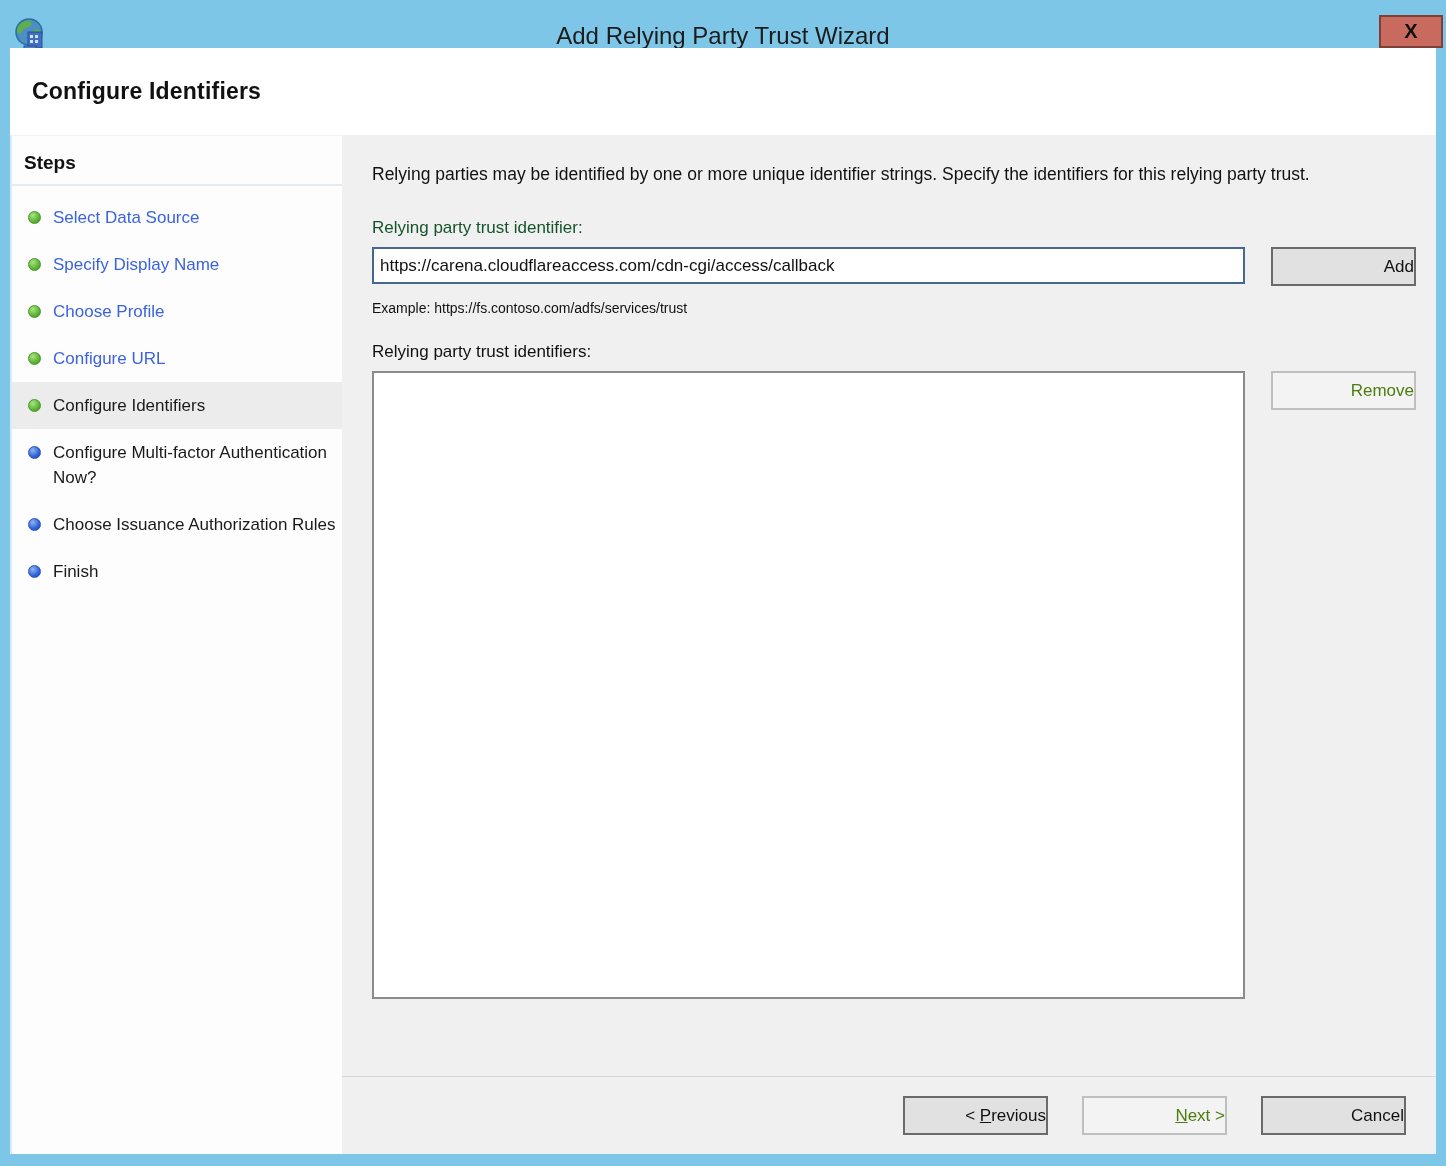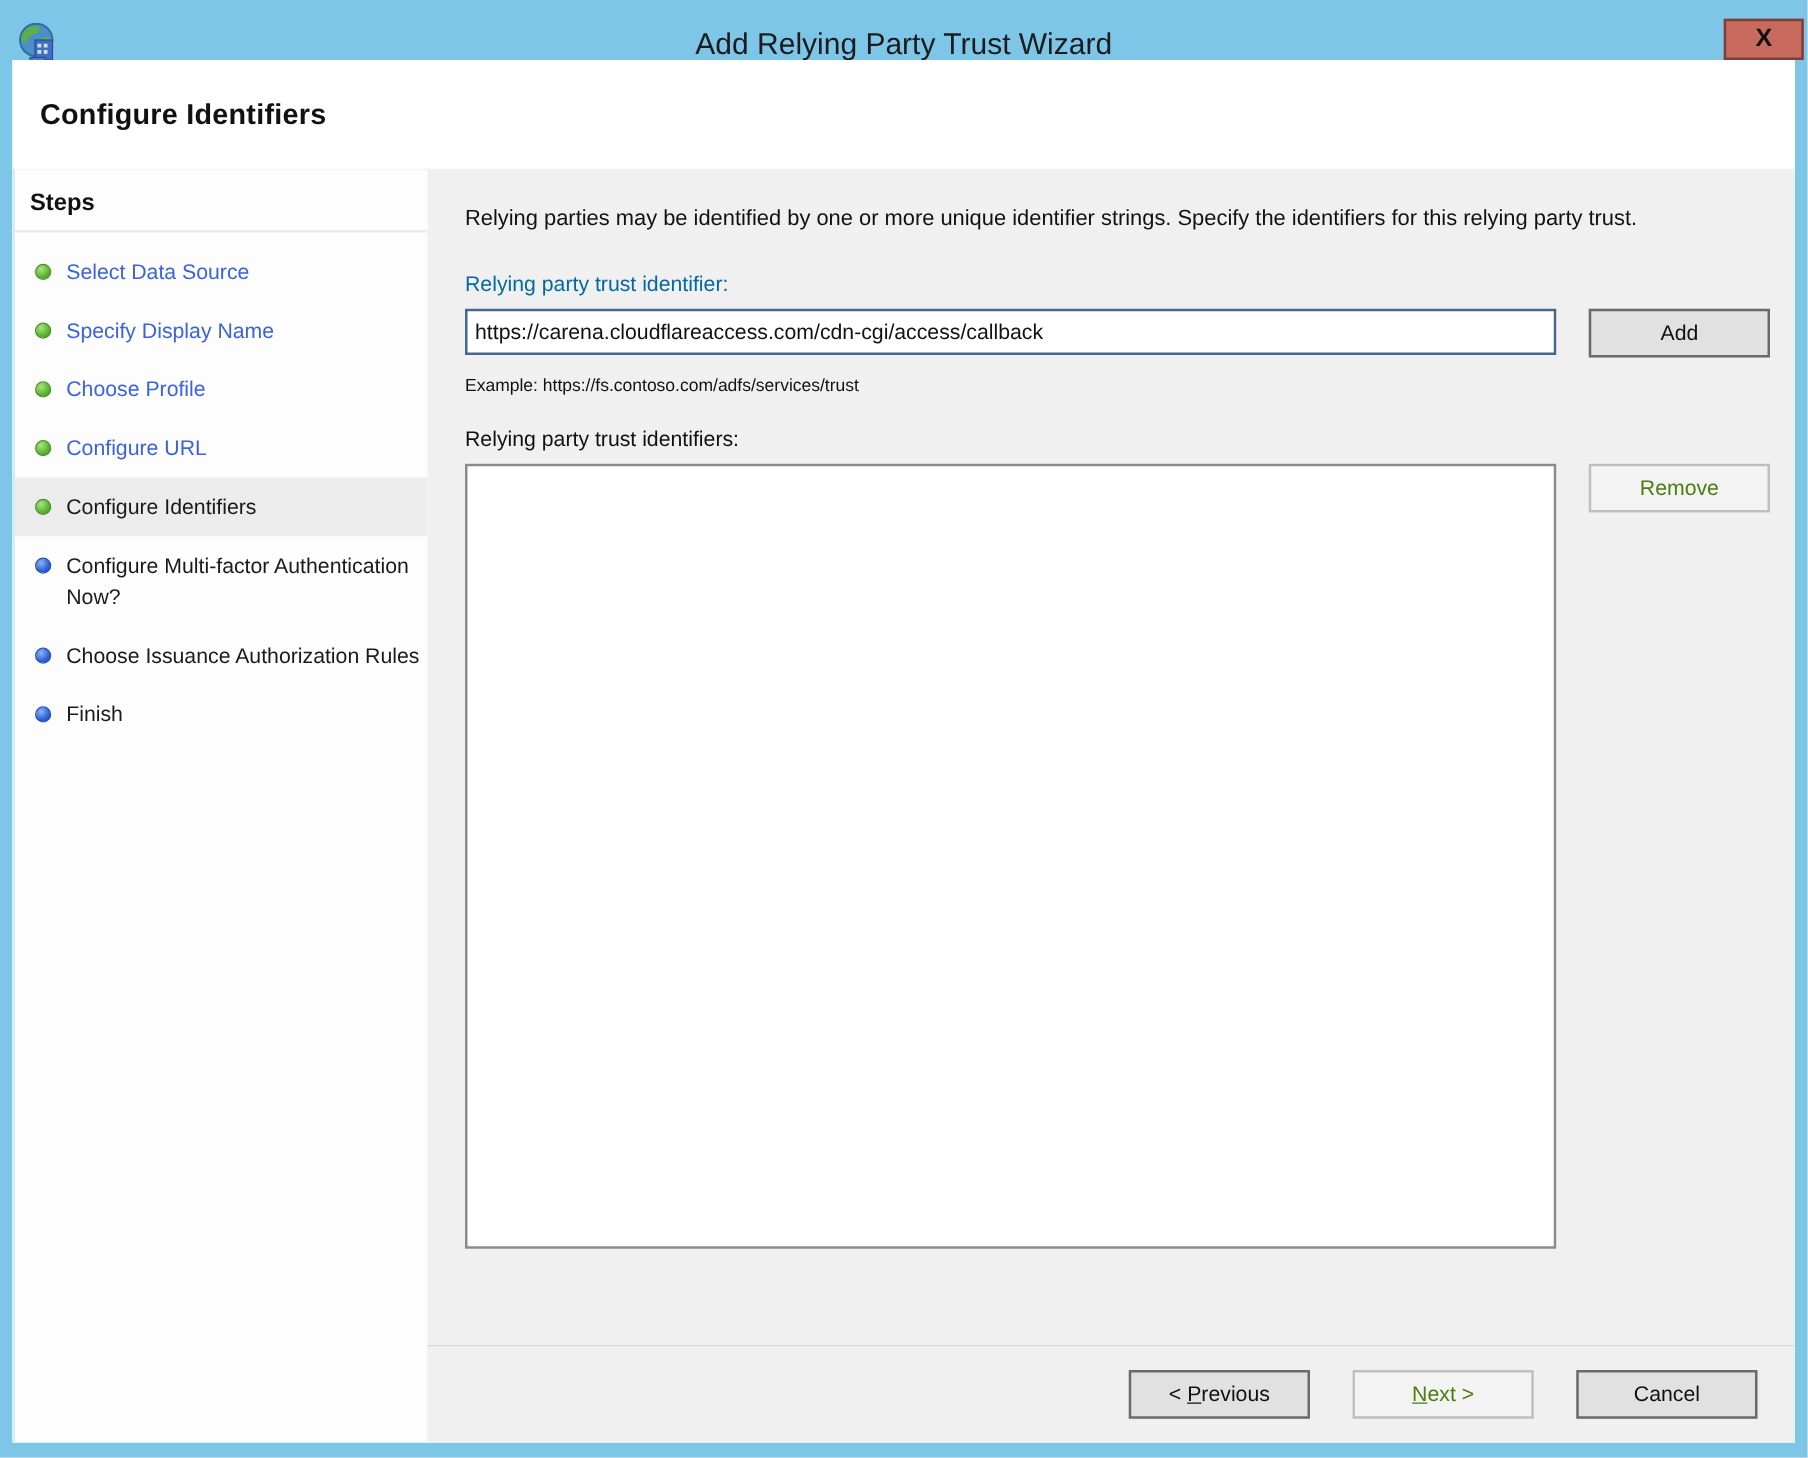--- a/index.html
+++ b/index.html
@@ -66,30 +66,30 @@
     background:radial-gradient(circle at 35% 30%, #a8e57f, #5cb336 60%, #3f8f1f);
     border:1px solid #4a9427;
   }
   .step-item.done .label { color:#3b63dd; cursor:pointer; }
   .step-item.current { background:#ececec; }
   .step-item.current .label, .step-item.todo .label { color:#1a1a1a; }
   
   .main-col { flex:1 1 auto; background:#f0f0f0; display:flex; flex-direction:column; min-width:0; }
   .main-content { flex:1 1 auto; padding:26px 0 0 30px; }
   .desc { font-size:17.5px; line-height:1.55; max-width:1045px; color:#111; }
-  .field-label { font-size:17px; margin-top:30px; color:#0369a1; }
+  .field-label { font-size:17px; margin-top:30px; color:#14532d; }
   .row { display:flex; align-items:flex-start; margin-top:9px; }
   .id-input {
     width:873px; height:37px; border:2px solid #44688f; background:#fff;
     font-family:"Liberation Sans", sans-serif; font-size:17px; color:#111;
     padding:0 6px; outline:none;
   }
   .btn {
     width:145px; height:39px; font-family:"Liberation Sans", sans-serif;
-    font-size:17px; text-align:center; cursor:pointer;
+    font-size:17px; text-align:right; cursor:pointer;
   }
   .btn.enabled { background:#e1e1e1; border:2px solid #6a6a6a; color:#111; }
   .btn.disabled { background:#f3f3f3; border:2px solid #bfbfbf; color:#4d7c0f; }
   .side-btn { margin-left:26px; }
   .example { font-size:14px; margin-top:14px; color:#111; }
   .list-label { font-size:17px; margin-top:26px; color:#111; }
   .id-listbox {
     width:873px; height:628px; background:#fff; border:2px solid #8b8b8b;
   }
   

